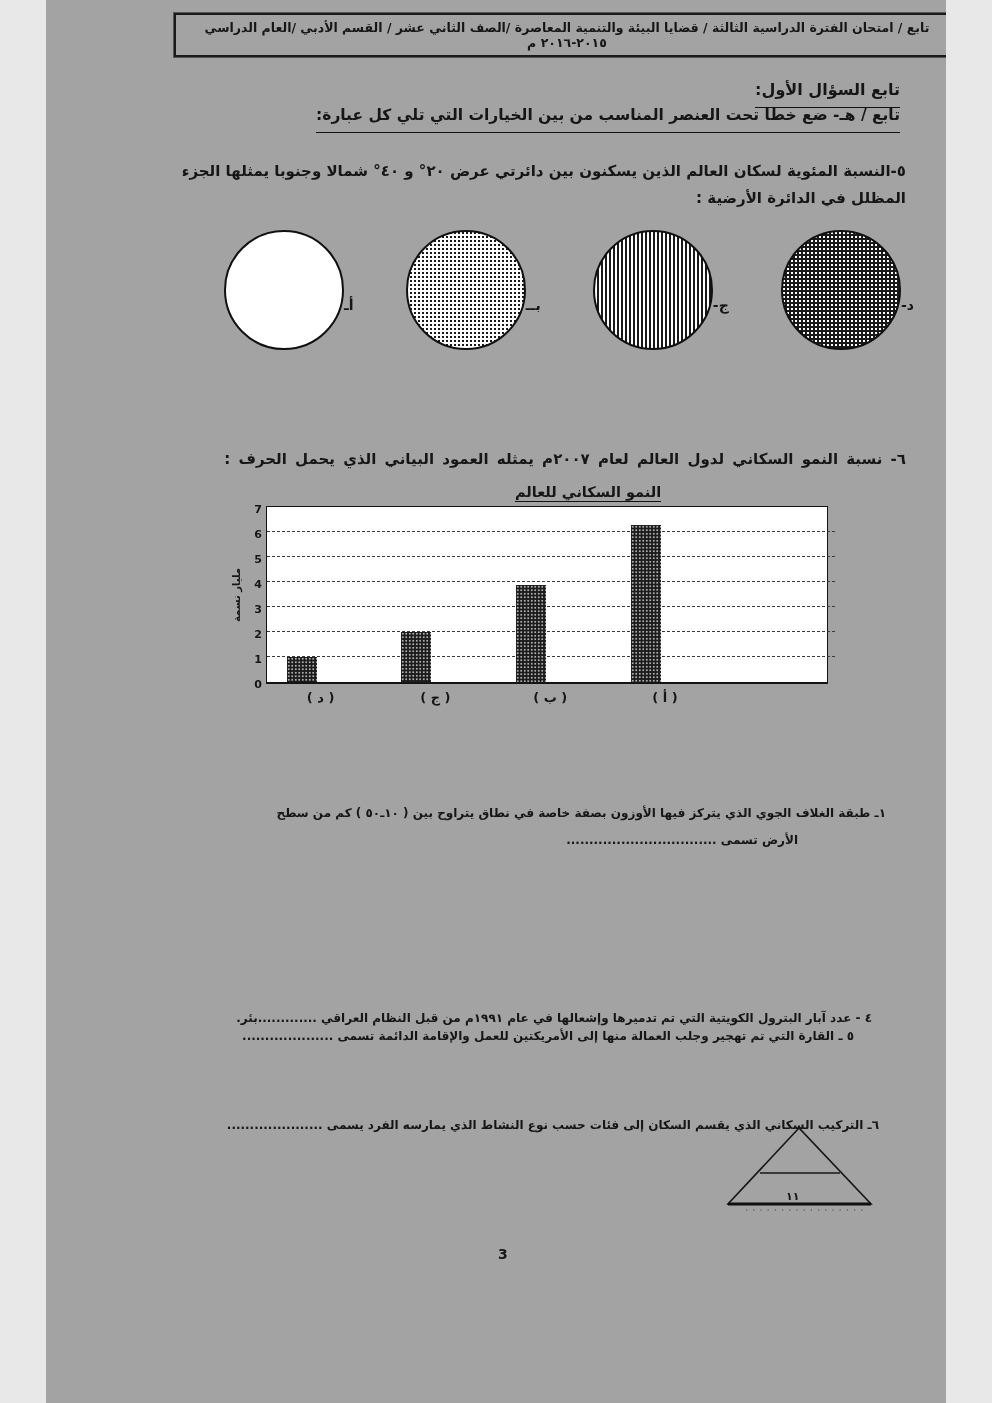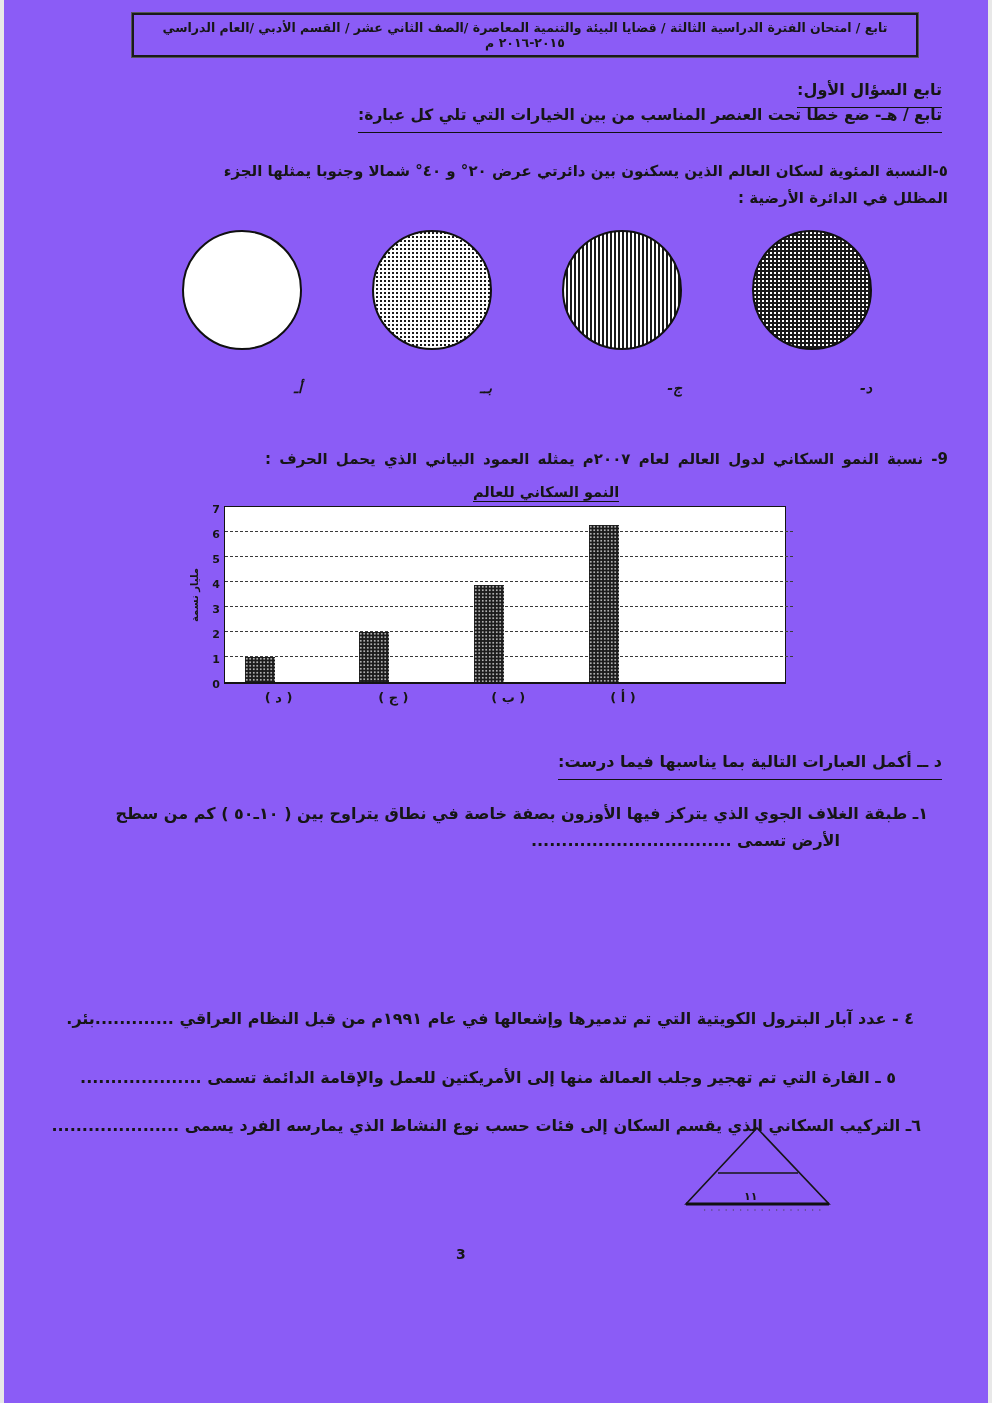--- a/index.html
+++ b/index.html
@@ -1,33 +1,33 @@
 <!DOCTYPE html>
 <html lang="ar"><head>
 <meta charset="utf-8">
 <style>
   html,body{margin:0;padding:0;background:#e8e8e8;}
   .page{
-    position:relative;width:984px;height:1403px;background:#8b5cf6;
+    position:relative;width:900px;height:1403px;background:#a3a3a3;
     font-family:"DejaVu Sans",sans-serif;color:#161616;overflow:hidden;
     margin:0 auto;
   }
   .rtl{direction:rtl;text-align:right;}
   .hdr-box{
     position:absolute;left:128px;top:13px;width:782px;height:40px;
     border:2px solid #1a1a1a;box-shadow:0 0 0 1px #555;
     display:flex;align-items:center;justify-content:center;
   }
   .hdr-box .t{font-size:12.5px;font-weight:700;direction:rtl;text-align:center;letter-spacing:0;}
   .h-underline{border-bottom:1.6px solid #111;padding-bottom:8px;display:inline-block;}
   .sec1{position:absolute;right:46px;top:80px;font-size:16px;font-weight:700;}
   .sec2{position:absolute;right:46px;top:106px;font-size:15.5px;font-weight:700;}
   .q5{position:absolute;right:40px;top:158px;width:830px;font-size:15px;font-weight:700;line-height:27px;}
   .pies{position:absolute;left:178px;top:230px;width:690px;display:flex;flex-direction:row-reverse;justify-content:space-between;}
-  .pie-item{display:flex;flex-direction:column;align-items:flex-end;font-style:italic;}
+  .pie-item{display:flex;flex-direction:row;align-items:center;}
   .pie-circle{
     width:116px;height:116px;border-radius:50%;border:2px solid #101010;
     background-image:radial-gradient(rgba(255,255,255,.85) .6px, transparent .7px);
     background-size:4px 4px;
   }
   .pie-label{margin-top:30px;font-size:14px;font-weight:700;direction:rtl;}
   .q6{position:absolute;right:40px;top:450px;font-size:15px;font-weight:700;word-spacing:3px;}
   .bar-chart{position:absolute;left:182px;top:484px;width:625px;}
   .bar-title{width:560px;margin-left:58px;text-align:center;font-size:14.5px;font-weight:700;direction:rtl;margin-bottom:6px;}
   .bar-title span{border-bottom:1.6px solid #111;padding-bottom:1px;margin-left:44px;}
@@ -45,21 +45,21 @@
   }
   .gridline{position:absolute;left:0;right:-8px;border-top:1.4px dashed #3a3a3a;height:0;}
   .bar{
     position:absolute;bottom:0;width:30px;background-color:#1b1b1b;
     background-image:radial-gradient(rgba(255,255,255,.8) .6px, transparent .7px);
     background-size:3.5px 3.5px;
   }
   .bar-xlabels{position:relative;margin-left:58px;width:560px;height:26px;}
   .bar-xlabel{position:absolute;top:6px;transform:translateX(-50%);font-size:13px;font-weight:700;direction:rtl;white-space:nowrap;}
   .fill-title{position:absolute;right:46px;top:752px;font-size:16px;font-weight:700;}
-  .fq{position:absolute;font-size:16px;font-weight:700;line-height:27px;direction:rtl;text-align:right;}
+  .fq{position:absolute;font-size:12px;font-weight:700;line-height:27px;direction:rtl;text-align:right;}
   .fq .indent{padding-right:88px;display:block;}
   .pyramid{position:absolute;left:678px;top:1124px;}
   .pagenum{position:absolute;left:452px;top:1246px;font-size:14px;font-weight:700;}
 </style>
 </head>
 <body>
 
 <div class="page">
 
   <div class="hdr-box">
@@ -91,21 +91,21 @@
         <div class="pie-circle" style="background-color: rgb(255, 255, 255); background-image: radial-gradient(rgba(255, 255, 255, 0.85) 0.6px, transparent 0.7px), conic-gradient(rgb(25, 25, 25) 0deg, rgb(25, 25, 25) 30%, rgb(255, 255, 255) 30%, rgb(255, 255, 255) 100%);"></div>
         <div class="pie-label">بــ</div>
       </div>
       <div class="pie-item">
         <div class="pie-circle" style="background-color: rgb(255, 255, 255); background-image: radial-gradient(rgba(255, 255, 255, 0.85) 0.6px, transparent 0.7px), conic-gradient(rgb(25, 25, 25) 0deg, rgb(25, 25, 25) 4%, rgb(255, 255, 255) 4%, rgb(255, 255, 255) 100%);"></div>
         <div class="pie-label">أـ</div>
       </div>
     </div>
 
   <div class="q6 rtl">
-    <span>9- نسبة النمو السكاني لدول العالم لعام ٢٠٠٧م يمثله العمود البياني الذي يحمل الحرف :</span>
+    <span>٦- نسبة النمو السكاني لدول العالم لعام ٢٠٠٧م يمثله العمود البياني الذي يحمل الحرف :</span>
   </div>
 
   <div class="bar-chart">
     <div class="bar-title"><span>النمو السكاني للعالم</span></div>
     <div class="bar-body">
       <div class="bar-ylab">
           <span>مليار نسمة</span>
         </div>
       <div class="bar-ticks">
           <div class="bar-tick" style="bottom: 0px;">0</div>
@@ -131,32 +131,29 @@
         </div>
     </div>
     <div class="bar-xlabels">
         <div class="bar-xlabel" style="left: calc(3.5% + 15px);">( د )</div>
         <div class="bar-xlabel" style="left: calc(24% + 15px);">( ج )</div>
         <div class="bar-xlabel" style="left: calc(44.5% + 15px);">( ب )</div>
         <div class="bar-xlabel" style="left: calc(65% + 15px);">( أ )</div>
       </div>
   </div>
 
-  <div class="fill-title rtl">
-    <span class="h-underline">د ــ أكمل العبارات التالية بما يناسبها فيما درست:</span>
-  </div>
 
   <div class="fq" style="right:60px;top:800px;width:880px;">
     <span>١ـ طبقة الغلاف الجوي الذي يتركز فيها الأوزون بصفة خاصة في نطاق يتراوح بين ( ١٠ـ٥٠ ) كم من سطح</span>
     <span class="indent">الأرض تسمى .................................</span>
   </div>
   <div class="fq" style="right:74px;top:1005px;">
     <span>٤ - عدد آبار البترول الكويتية التي تم تدميرها وإشعالها في عام ١٩٩١م من قبل النظام العراقي .............بئر.</span>
   </div>
-  <div class="fq" style="right:92px;top:1064px;">
+  <div class="fq" style="right:92px;top:1023px;">
     <span>٥ ـ القارة التي تم تهجير وجلب العمالة منها إلى الأمريكتين للعمل والإقامة الدائمة تسمى ....................</span>
   </div>
   <div class="fq" style="right:67px;top:1112px;">
     <span>٦ـ التركيب السكاني الذي يقسم السكان إلى فئات حسب نوع النشاط الذي يمارسه الفرد يسمى .....................</span>
   </div>
 
   <div class="pyramid">
     <svg width="152" height="92" viewBox="0 0 152 92">
       <polygon points="75,4 4,80 147,80" fill="none" stroke="#161616" stroke-width="1.6"></polygon>
       <line x1="36" y1="49" x2="116" y2="49" stroke="#161616" stroke-width="1.4"></line>

